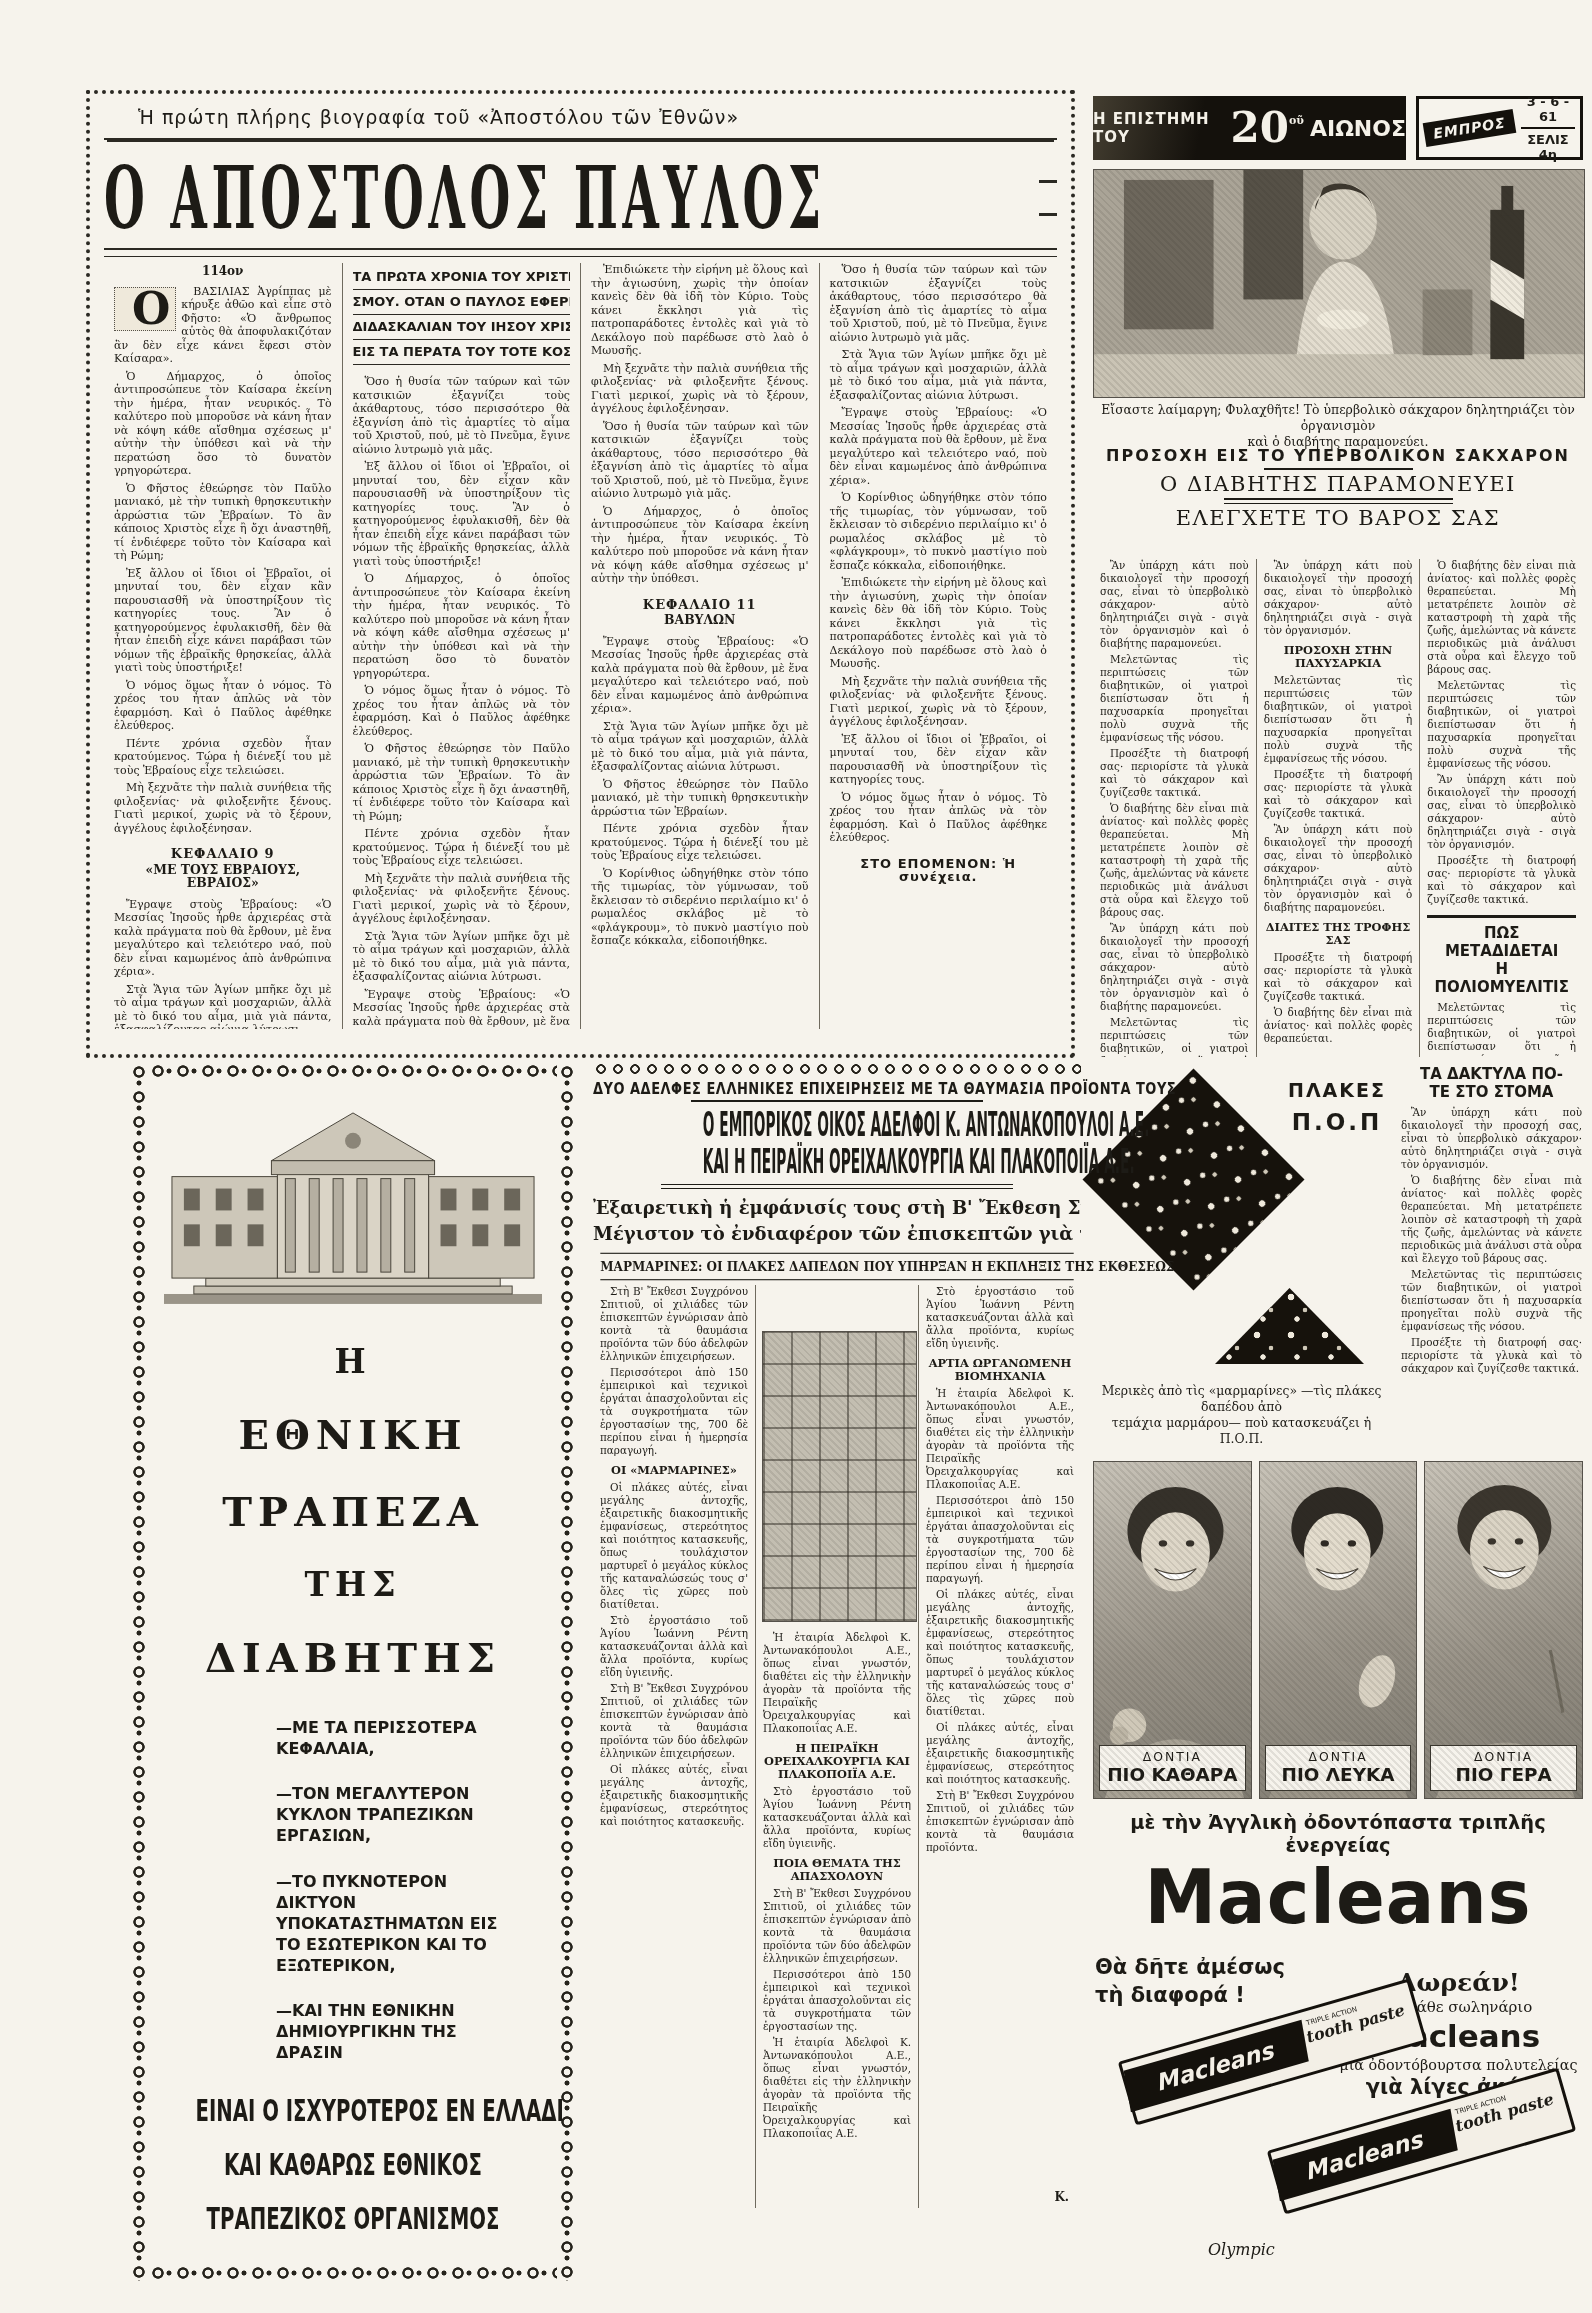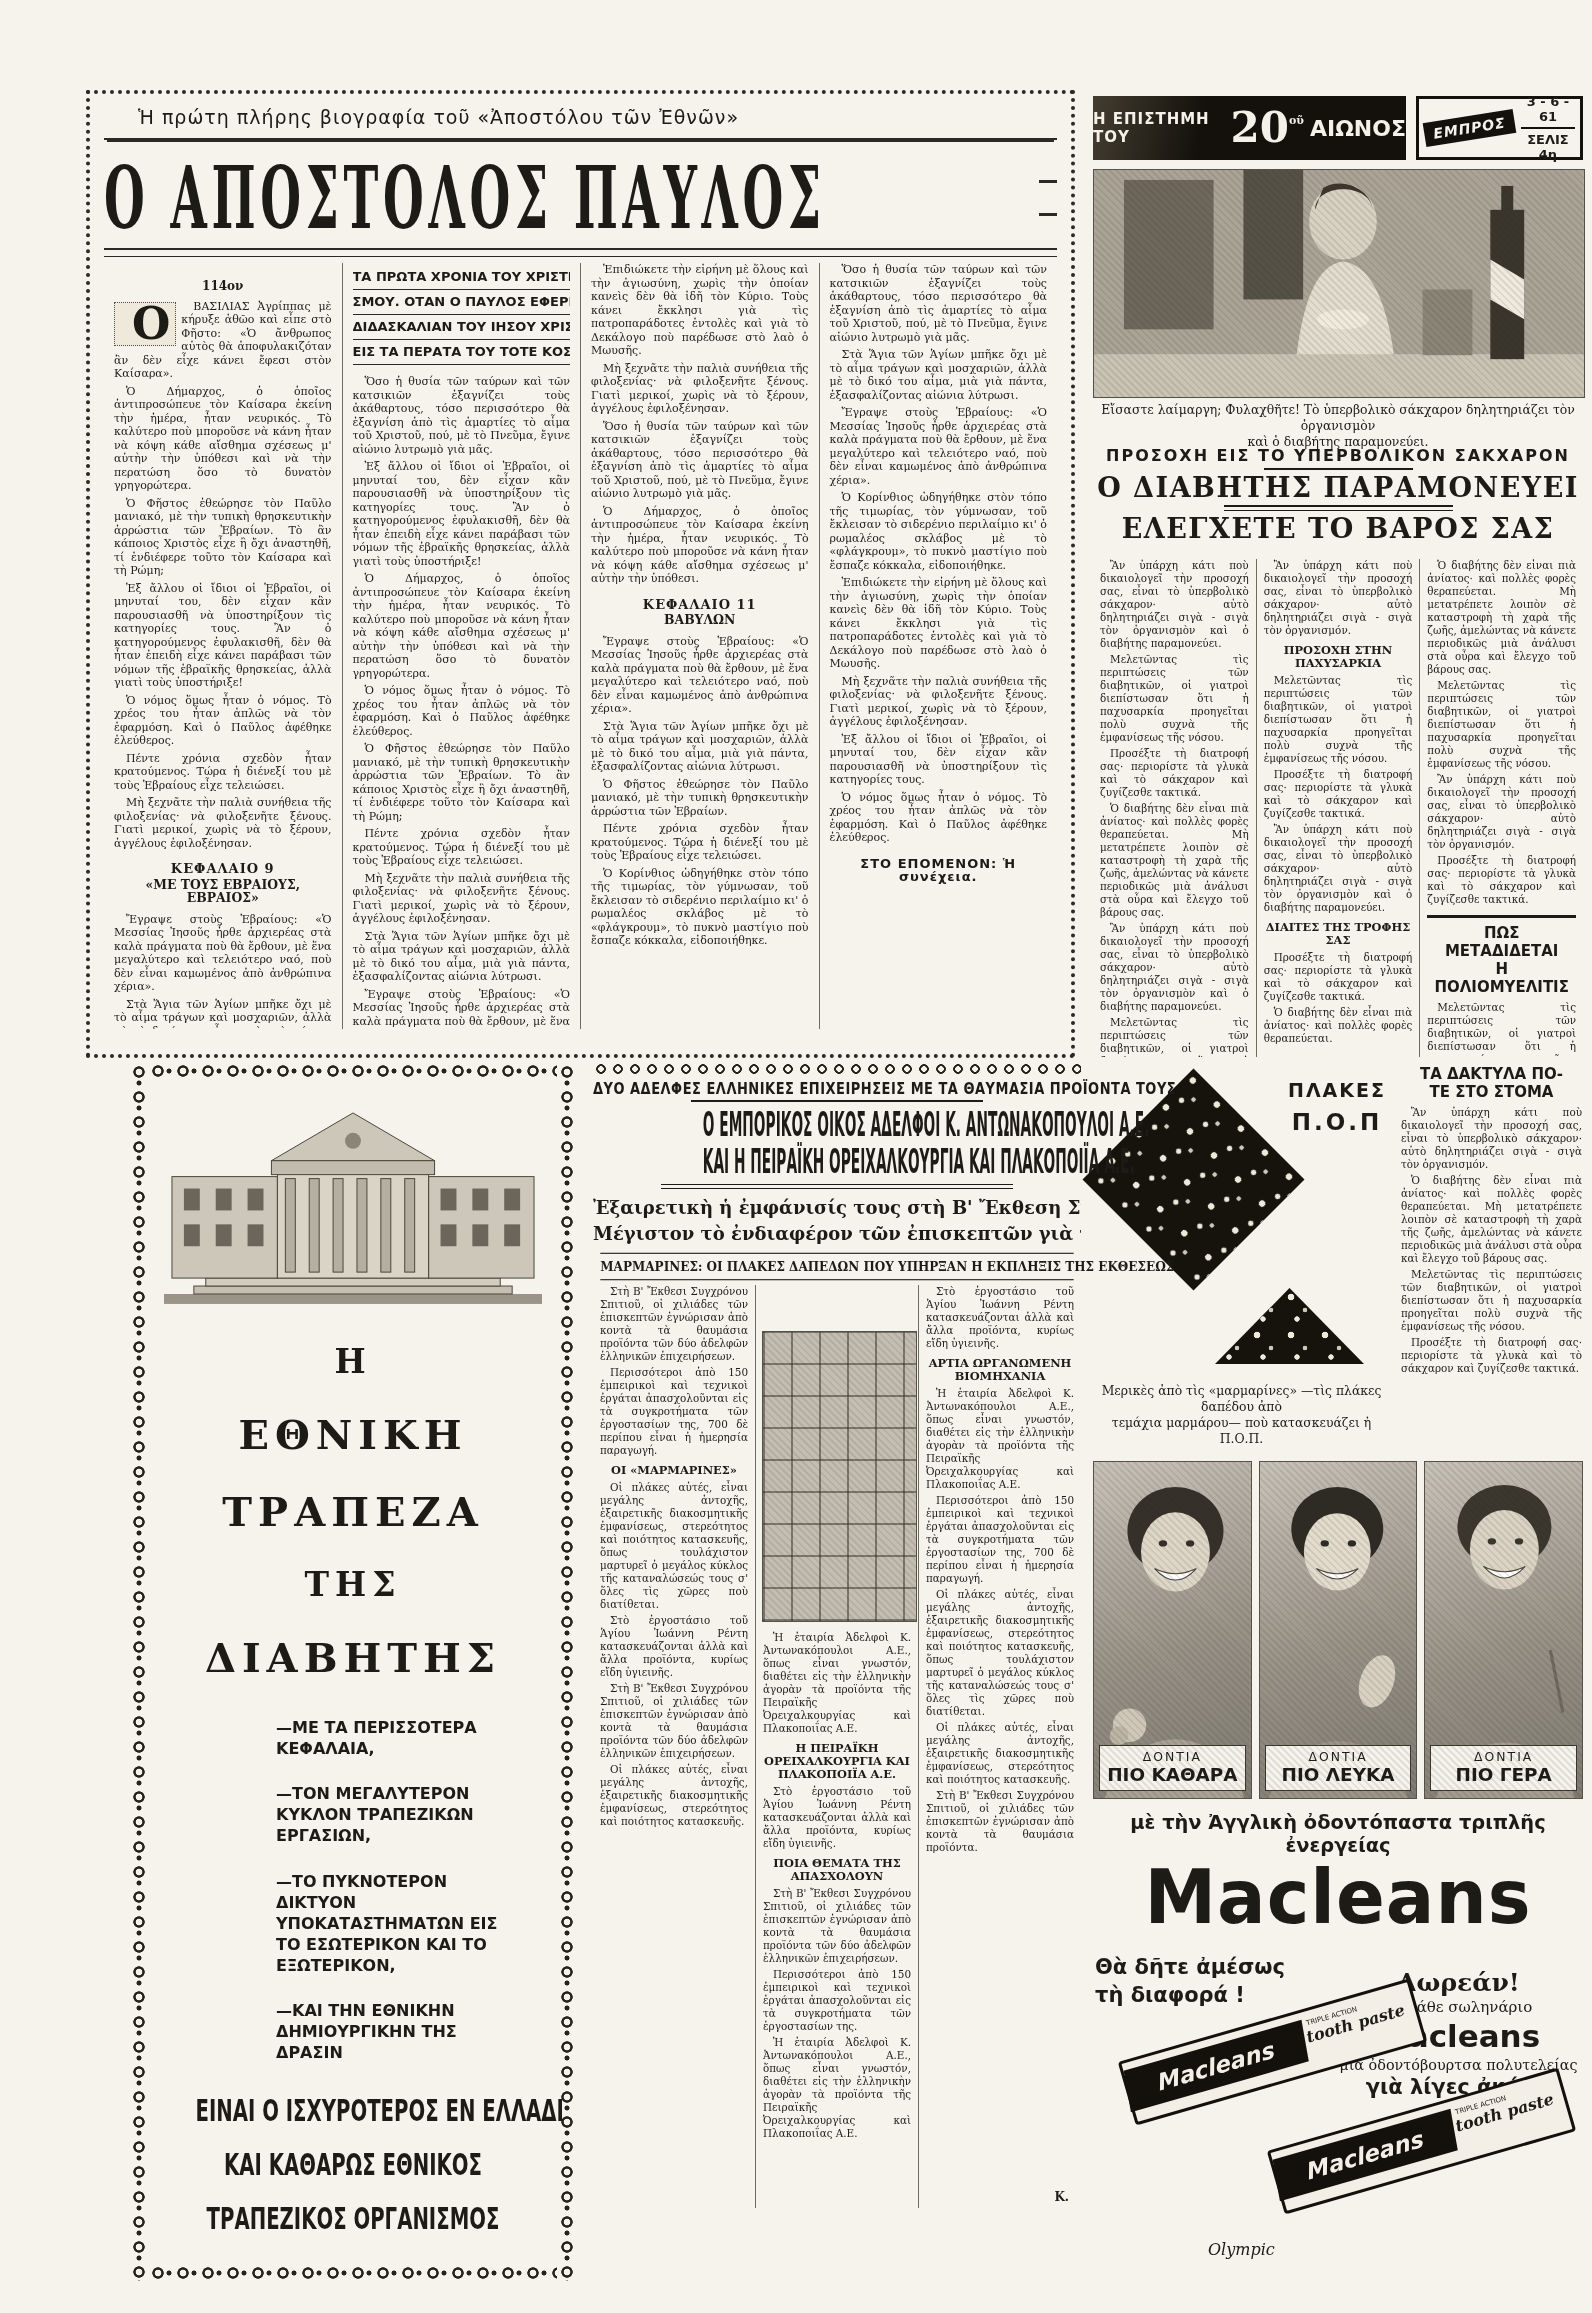--- a/index.html
+++ b/index.html
@@ -13,21 +13,21 @@
           padding:4px 0 10px 34px;border-bottom:2px solid #2b2923;box-shadow:0 5px 0 -3px #2b2923;}
   .headline-row{display:flex;align-items:center;height:96px;margin-top:10px;}
   .headline{font-weight:bold;font-size:60px;letter-spacing:6px;white-space:nowrap;
             transform:scale(0.78,1.42);transform-origin:left center;}
   .hl-rules{flex:1;height:30px;border-top:3px solid #2b2923;border-bottom:3px solid #2b2923;margin-left:10px;}
   .rule2{height:6px;border-top:2px solid #2b2923;border-bottom:1px solid #2b2923;margin:2px 0 6px;}
   .cols{display:flex;height:766px;overflow:hidden;}
   .mcol{flex:1;padding:0 10px;overflow:hidden;font-size:11px;line-height:13.5px;text-align:justify;}
   .mcol + .mcol{border-left:1px solid #6f6a5e;}
   .mcol p{margin:0 0 4px;text-indent:12px;}
-  .part{text-align:center;font-weight:bold;font-size:12px;margin:17px 0 6px;text-indent:0;}
+  .part{text-align:center;font-weight:bold;font-size:12px;margin:2px 0 6px;text-indent:0;}
   .init{float:left;font-size:44px;line-height:40px;font-weight:bold;border:1px dotted #55514a;
         background:#efe9db;padding:1px 5px;margin:2px 5px 0 0;}
   .deck{margin:2px 0 10px;}
   .deck div{font-family:"DejaVu Sans",sans-serif;font-weight:bold;font-size:13px;line-height:1;
             padding:5px 0 6px;border-bottom:1.5px solid #2b2923;white-space:nowrap;overflow:hidden;}
   .chap{text-align:center;font-weight:bold;font-size:13px;margin:12px 0 2px;letter-spacing:1px;}
   .chap-sub{text-align:center;font-weight:bold;font-size:12.4px;margin:0 0 8px;}
   .next{text-align:center;font-weight:bold;font-family:"DejaVu Sans",sans-serif;font-size:13px;
         margin-top:12px;letter-spacing:1px;}
   
@@ -48,21 +48,21 @@
   
   #dia-photo{left:1093px;top:169px;width:490px;height:227px;border:1px solid #55514a;overflow:hidden;}
   .halftone::after{content:"";position:absolute;inset:0;
       background:repeating-linear-gradient(45deg,rgba(40,37,30,.10) 0 2px,transparent 2px 5px);}
   #dia-photo{position:absolute;}
   #dia-caption{left:1093px;top:402px;width:490px;font-size:12.4px;line-height:1.3;text-align:center;}
   #dia-kicker{left:1093px;top:446px;width:490px;text-align:center;}
   .dkick{font-family:"DejaVu Sans",sans-serif;font-weight:bold;font-size:16px;letter-spacing:2px;}
   .rule-mini{width:149px;margin:3px auto 0;border-top:2px solid #1d1b16;}
   #dia-title{left:1093px;top:472px;width:490px;text-align:center;}
-  .dtitle{font-weight:bold;font-size:27px;letter-spacing:1.5px;white-space:nowrap;}
+  .dtitle{font-weight:normal;font-size:21px;letter-spacing:1.5px;white-space:nowrap;}
   .rule-mini2{width:229px;margin:2px auto;border-top:2px solid #1d1b16;border-bottom:1px solid #1d1b16;height:3px;}
   #dia-body{left:1093px;top:559px;width:490px;height:498px;display:flex;overflow:hidden;
             font-size:10.4px;line-height:13px;text-align:justify;}
   .dcol{flex:1;padding:0 7px;overflow:hidden;}
   .dcol + .dcol{border-left:1px solid #6f6a5e;}
   .dcol p, #polio-cont p, .pcol p{margin:0 0 3px;text-indent:10px;}
   .ds{text-align:center;font-weight:bold;font-size:11.4px;margin:7px 0 4px;text-indent:0;}
   .bighead{font-family:"DejaVu Sans",sans-serif;font-weight:bold;font-size:15px;line-height:1.2;
            text-align:center;border-top:3px solid #1d1b16;padding-top:6px;margin:9px 0 5px;text-indent:0;}
   #polio-cont{left:1401px;top:1063px;width:181px;height:394px;overflow:hidden;

